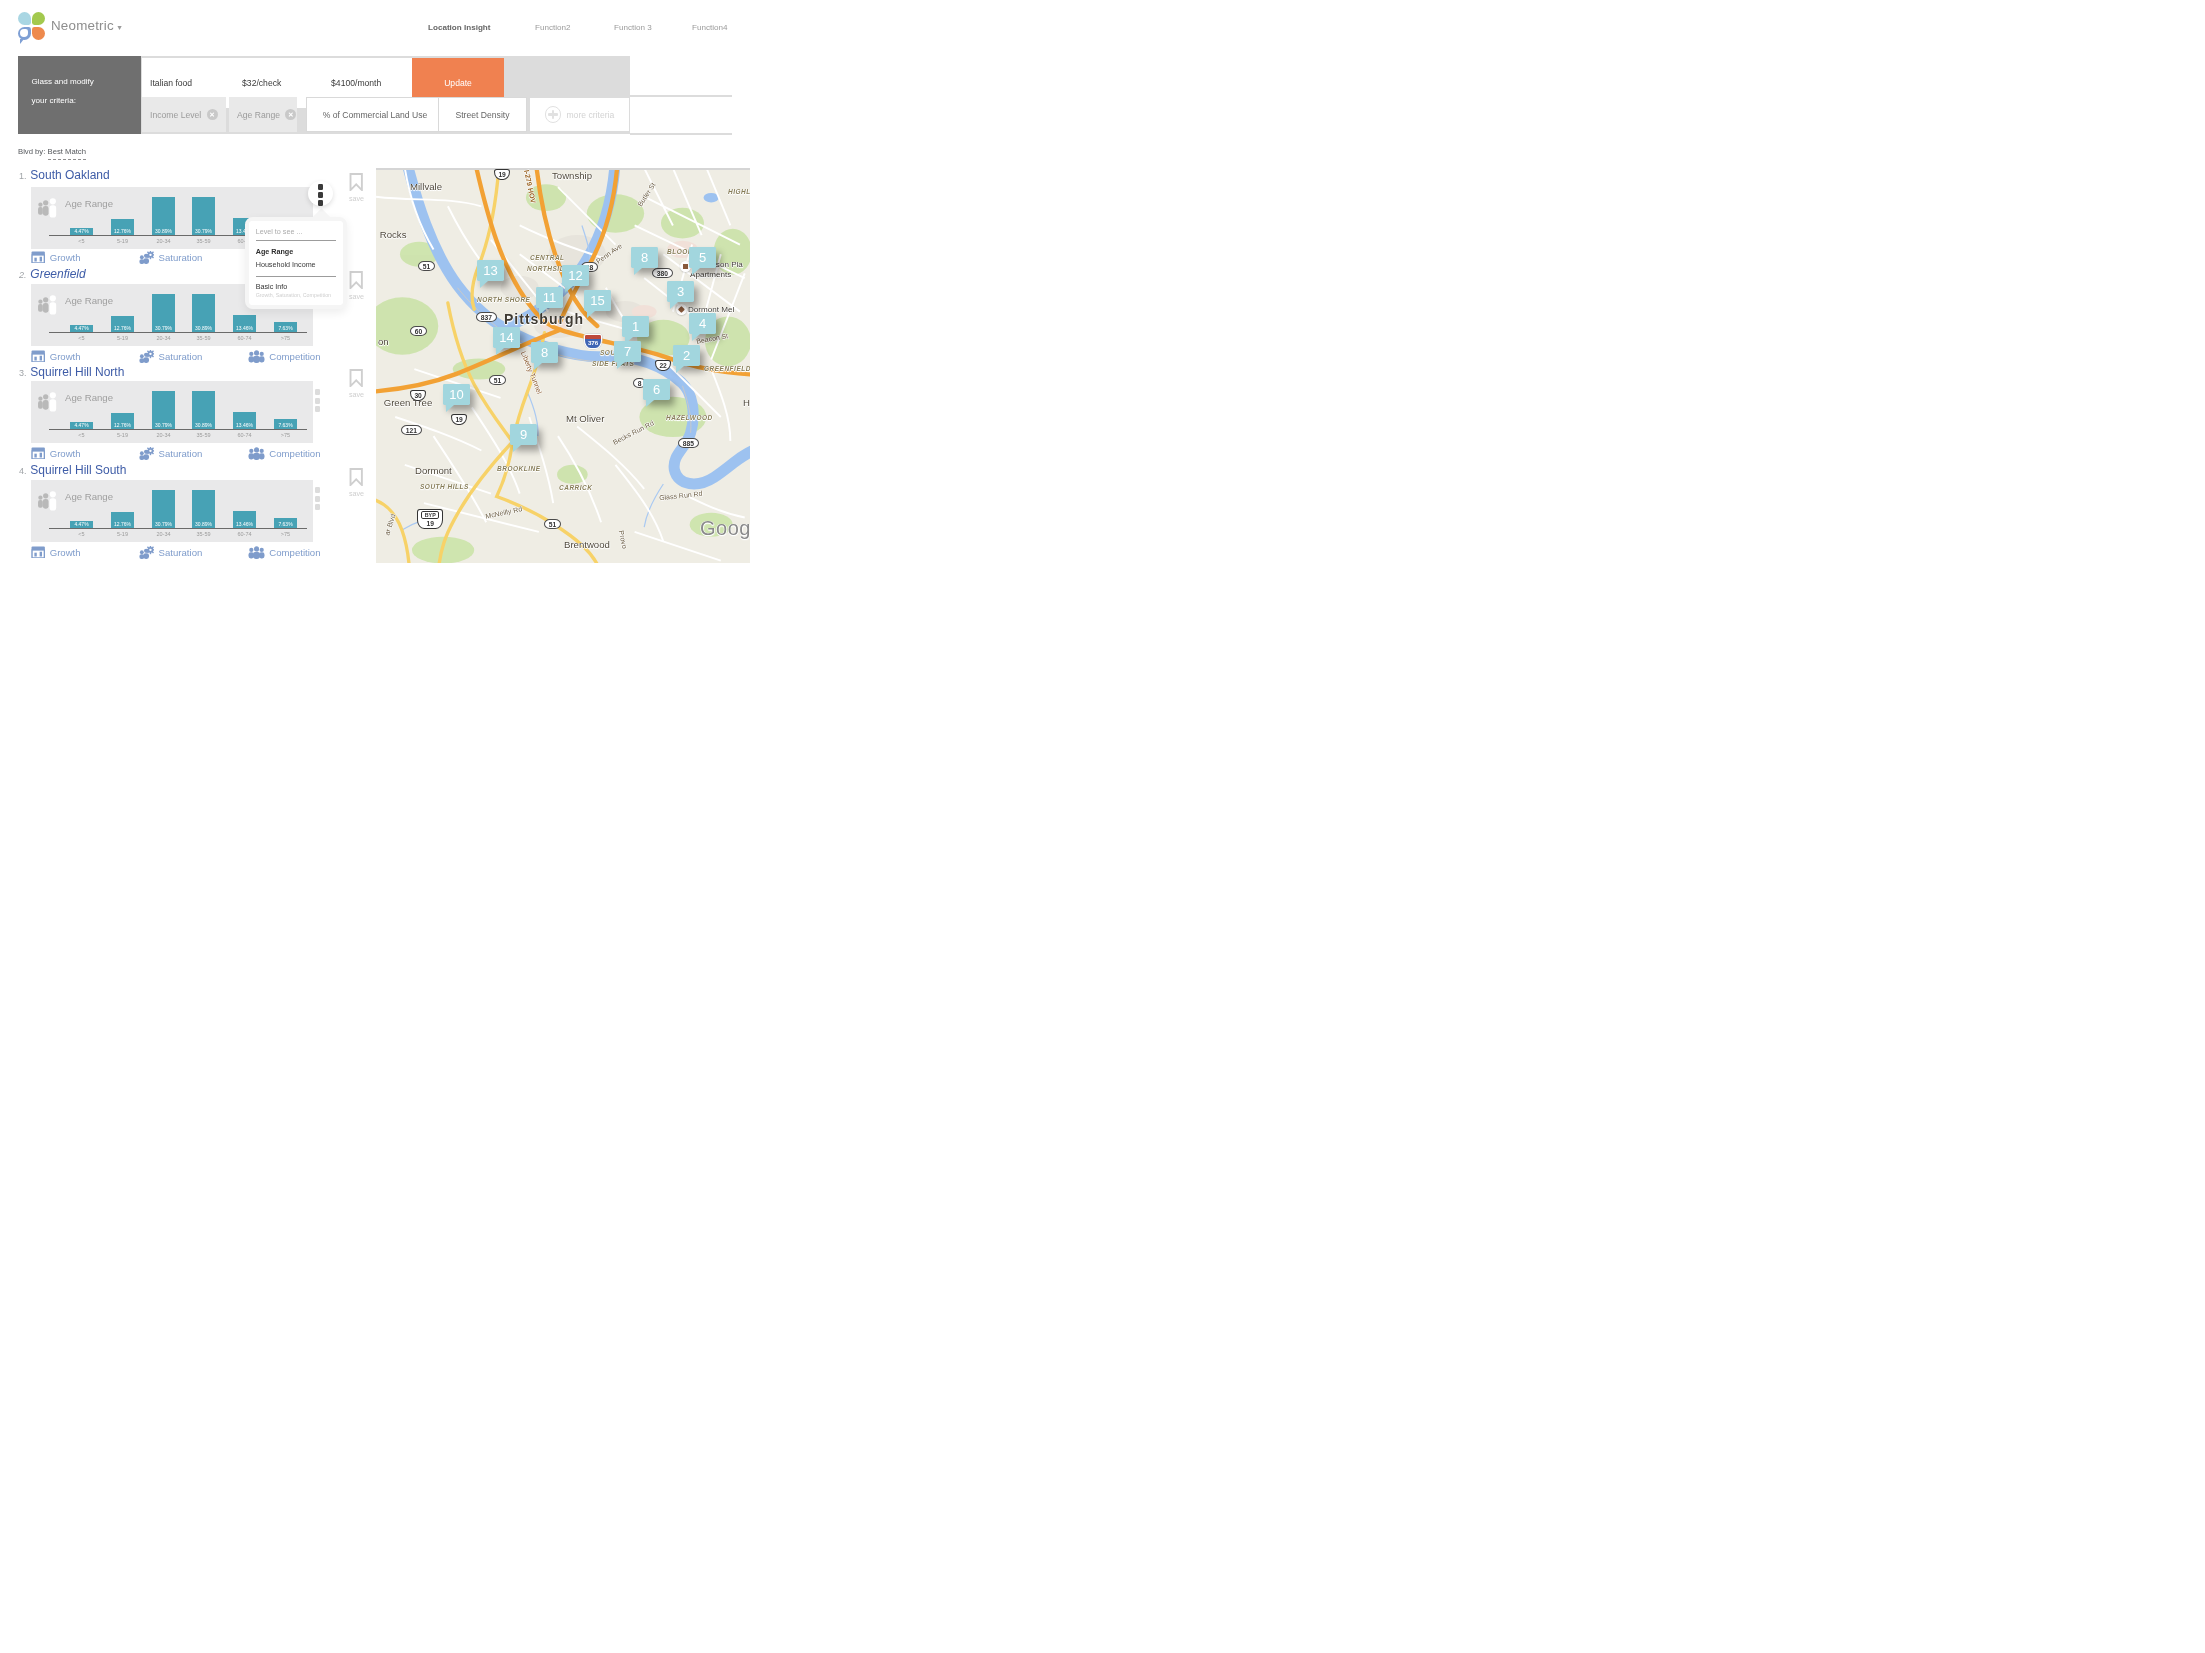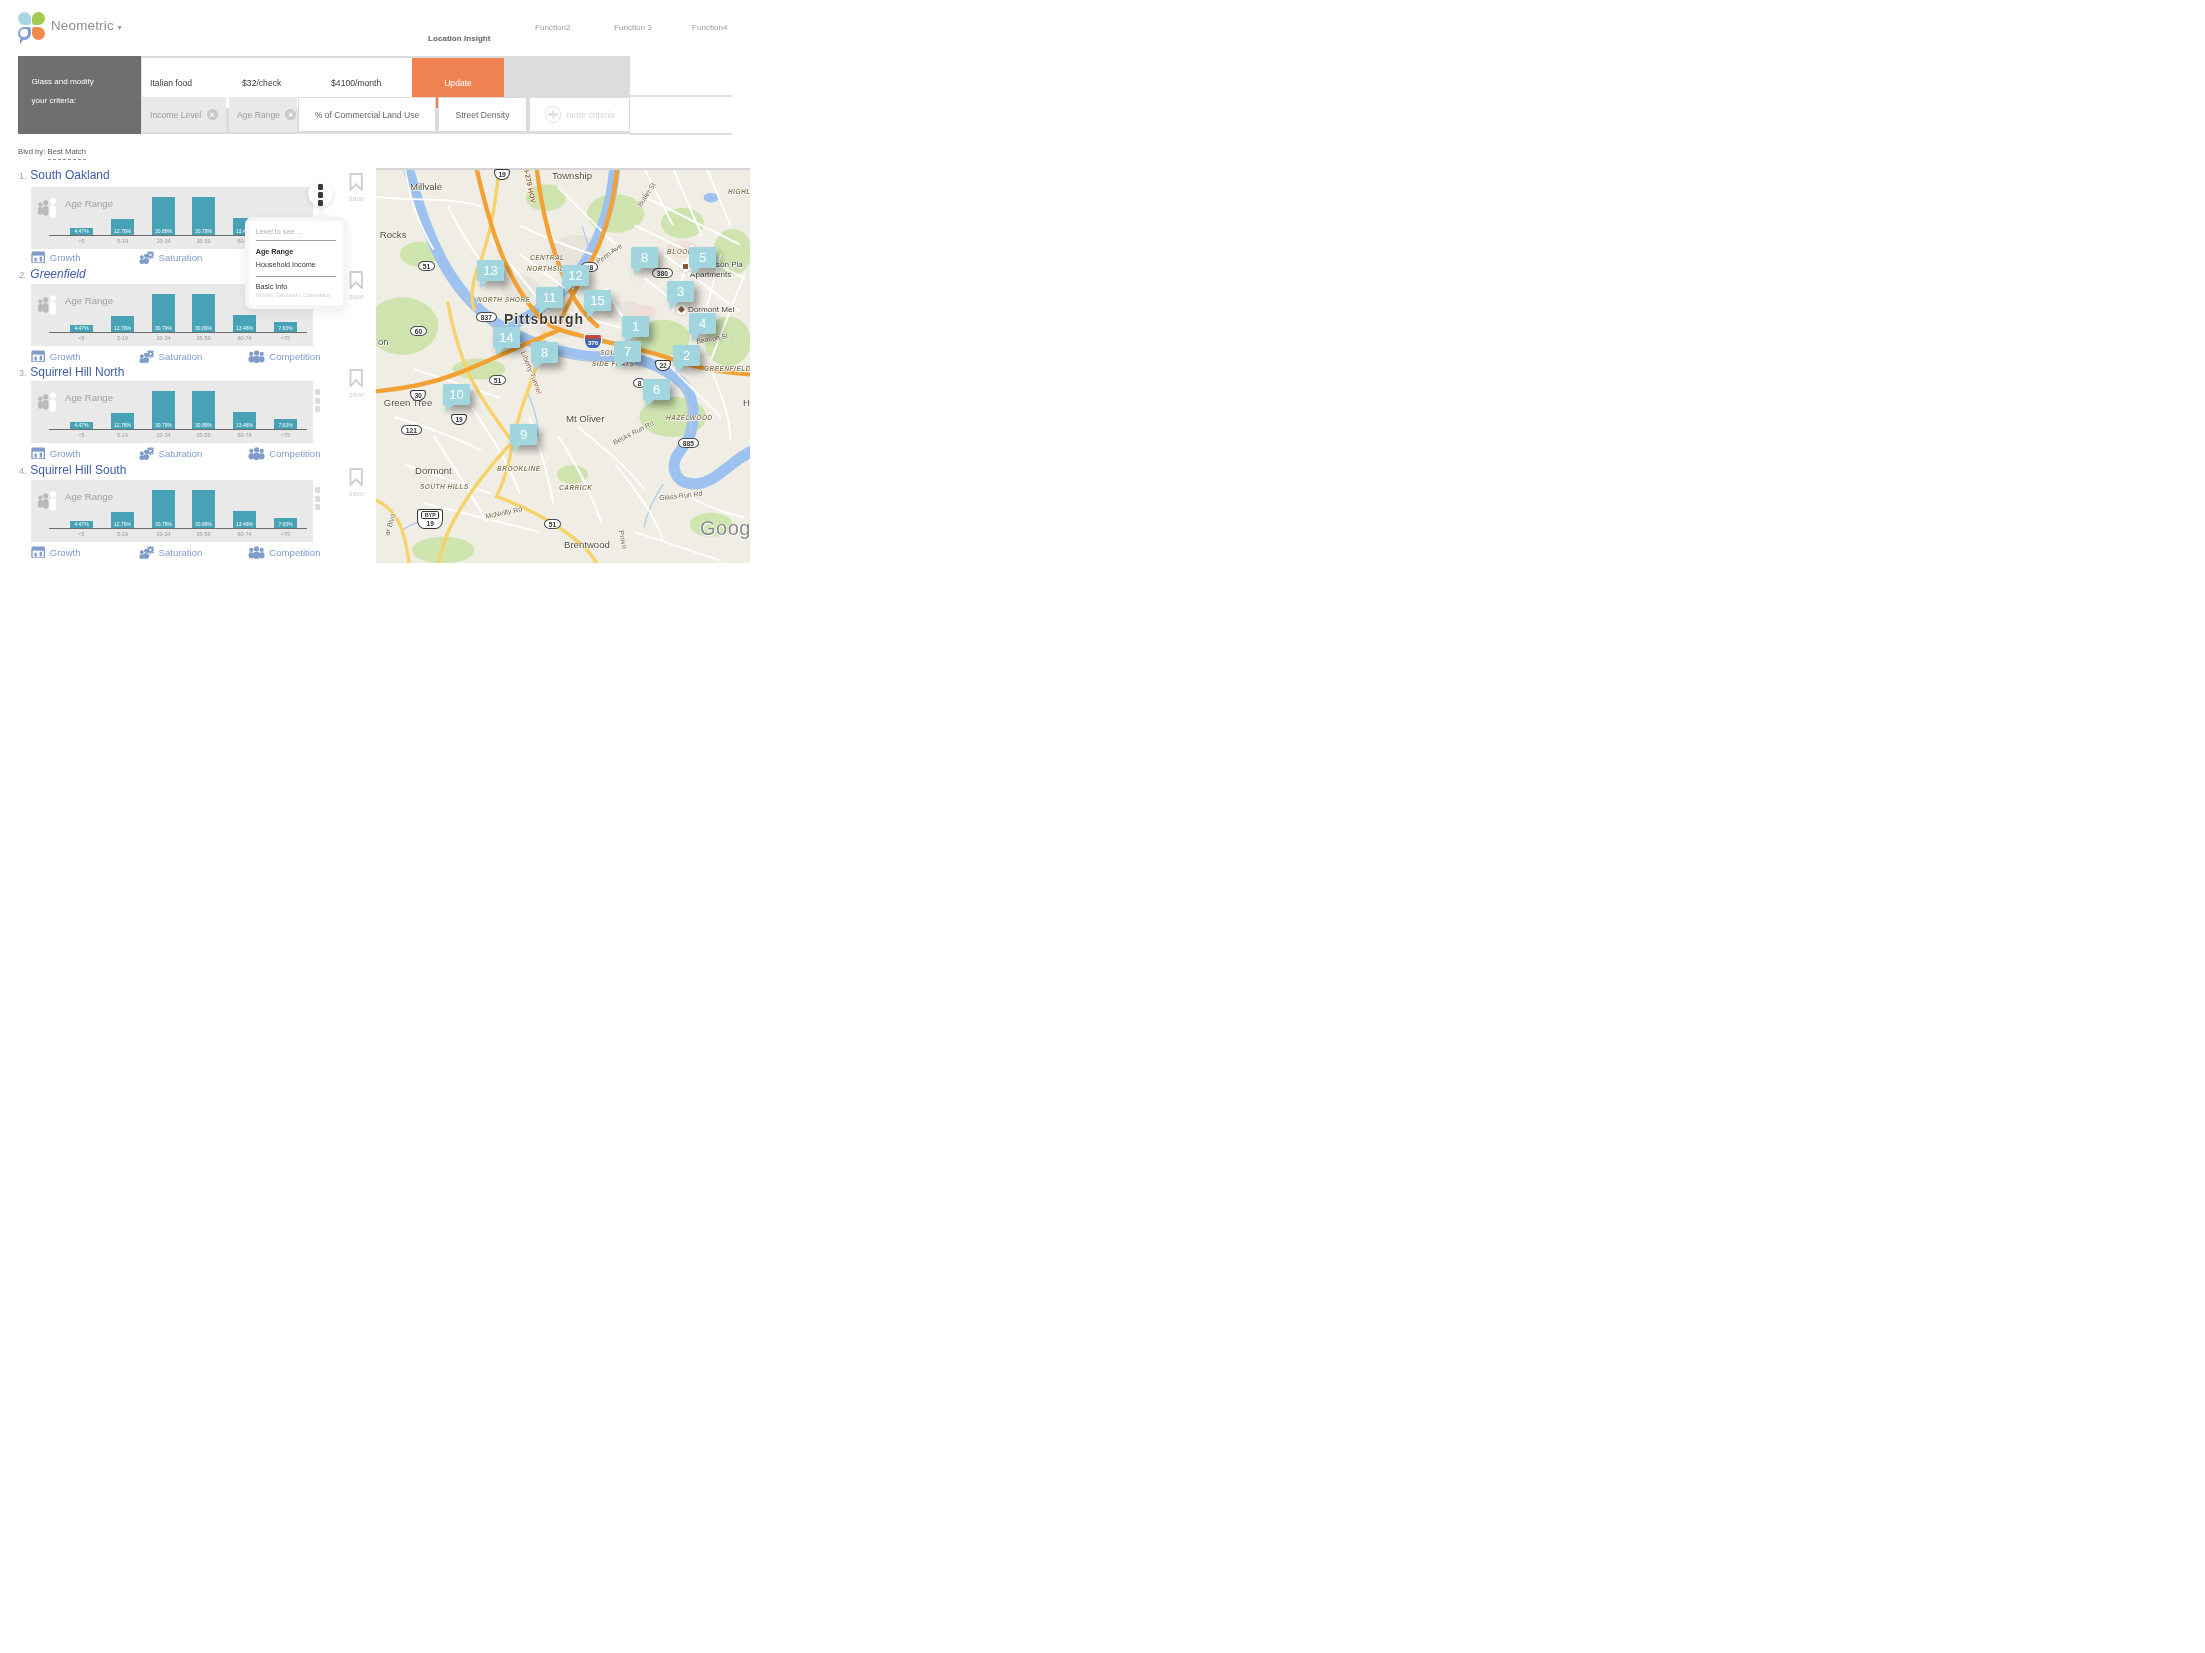--- a/index.html
+++ b/index.html
@@ -108,21 +108,21 @@
   <div class="logo">
     <div class="petal p-tl"></div>
       <div class="petal p-tr"></div>
     <div class="petal p-bl">
         <div class="inner"></div>
       </div>
       <div class="petal p-br"></div>
   </div>
   <div class="brand">Neometric</div>
   <div class="brand-caret">▼</div>
-  <span class="nav-item active" style="left:428px;margin-top:11px;">Location Insight</span>
+  <span class="nav-item active" style="left:428px;">Location Insight</span>
   <span class="nav-item" style="left:535px;">Function2</span>
   <span class="nav-item" style="left:614px;">Function 3</span>
   <span class="nav-item" style="left:692px;">Function4</span>
 
   <div class="criteria">
     <div class="intro">
       <div style="top:21px;">Glass and modify</div>
       <div style="top:40px;">your criteria:</div>
     </div>
     <div class="cbox input row1" style="left:124px;width:90px;">Italian food</div>
@@ -130,21 +130,21 @@
     <div class="cbox input row1" style="left:305px;width:87px;">$4100/month</div>
     <div class="cbox update row1" style="left:394px;width:92px;">Update</div>
     <div class="cbox chip row2" style="left:124px;width:76px;">
       <span>Income Level</span>
       <span class="x">✕</span>
     </div>
     <div class="cbox chip row2" style="left:211px;width:60px;">
       <span>Age Range</span>
       <span class="x">✕</span>
     </div>
-    <div class="cbox addable row2" style="left:280px;width:138px;">% of Commercial Land Use</div>
+    <div class="cbox addable row2" style="left:288px;width:138px;">% of Commercial Land Use</div>
     <div class="cbox addable row2" style="left:420px;width:89px;">Street Density</div>
     <div class="cbox more row2" style="left:511px;width:101px;">
       <span class="plus-circle"></span>
       <span>more criteria</span>
     </div>
   </div>
   <div class="crit-rule" style="left:630px;top:95px;width:102px;"></div>
   <div class="crit-rule" style="left:630px;top:133px;width:102px;"></div>
 
   <div class="sort">

